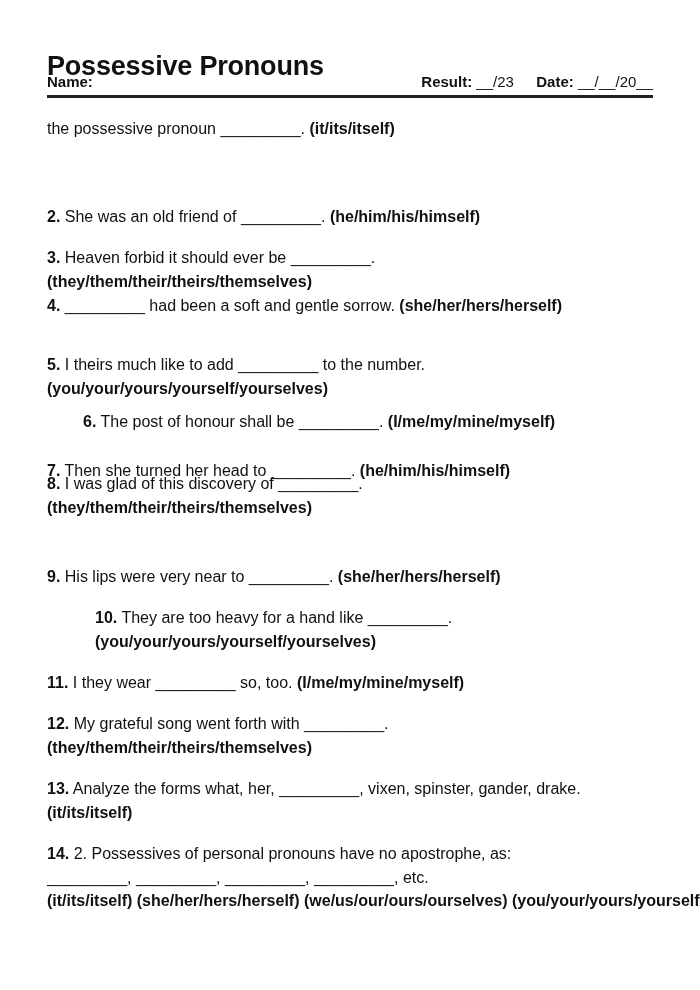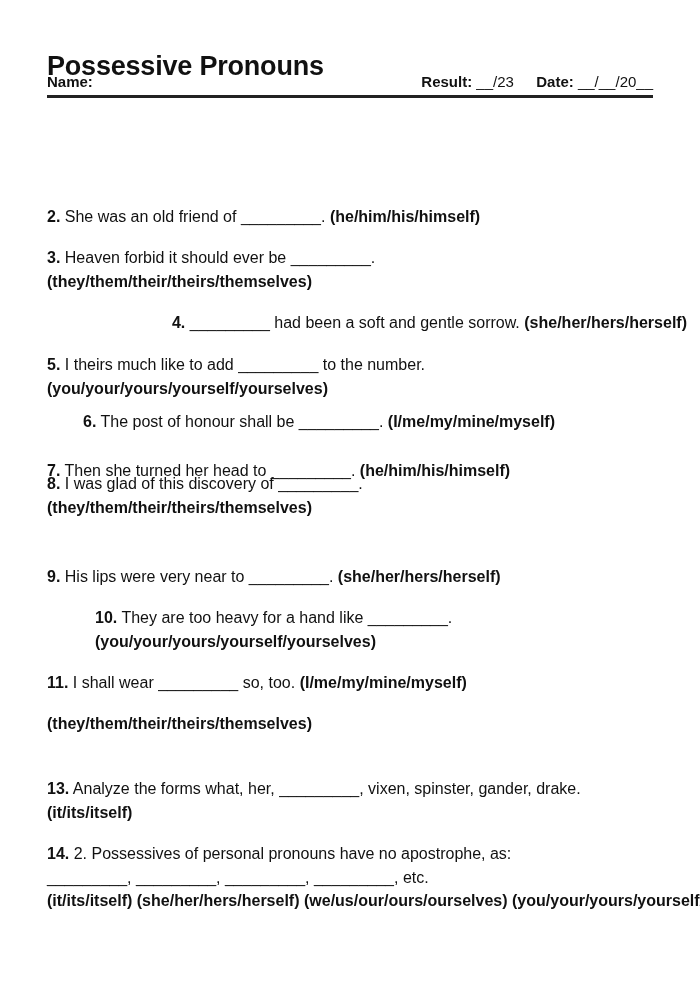--- a/index.html
+++ b/index.html
@@ -89,32 +89,33 @@
       <span>__/23</span>
       <span class="gap"></span>
       <b>Date:</b>
       <span>__/__/20__</span>
     </span>
   </div>
 
   <div class="rule"></div>
 
   <div class="q" style="top:117px;">
+    <span class="line"><span>the possessive pronoun _________.</span> <span class="opts">(it/its/itself)</span></span>
   </div>
 
   <div class="q" style="top:205px;">
     <span class="line"><span class="num">2.</span> <span>She was an old friend of _________.</span> <span class="opts">(he/him/his/himself)</span></span>
   </div>
 
   <div class="q" style="top:246px;">
     <span class="line"><span class="num">3.</span> <span>Heaven forbid it should ever be _________.</span></span>
     <span class="line opts">(they/them/their/theirs/themselves)</span>
   </div>
 
-  <div class="q" style="top:311px;text-align:right;">
+  <div class="q" style="top:294px;">
     <span class="line"><span class="num">4.</span> <span>_________ had been a soft and gentle sorrow.</span> <span class="opts">(she/her/hers/herself)</span></span>
   </div>
 
   <div class="q" style="top:353px;">
     <span class="line"><span class="num">5.</span> <span>I theirs much like to add _________ to the number.</span></span>
     <span class="line opts">(you/your/yours/yourself/yourselves)</span>
   </div>
 
   <div class="q" style="top:410px;margin-left:36px;">
     <span class="line"><span class="num">6.</span> <span>The post of honour shall be _________.</span> <span class="opts">(I/me/my/mine/myself)</span></span>
@@ -132,24 +133,25 @@
   <div class="q" style="top:565px;">
     <span class="line"><span class="num">9.</span> <span>His lips were very near to _________.</span> <span class="opts">(she/her/hers/herself)</span></span>
   </div>
 
   <div class="q" style="top:606px;margin-left:48px;">
     <span class="line"><span class="num">10.</span> <span>They are too heavy for a hand like _________.</span></span>
     <span class="line opts">(you/your/yours/yourself/yourselves)</span>
   </div>
 
   <div class="q" style="top:671px;">
-    <span class="line"><span class="num">11.</span> <span>I shall wear _________ so, too.</span> <span class="opts">(I/me/my/mine/myself)</span></span>
+    <span class="line"><span class="num">11.</span> <span>I they wear _________ so, too.</span> <span class="opts">(I/me/my/mine/myself)</span></span>
   </div>
 
   <div class="q" style="top:712px;">
+    <span class="line"><span class="num">12.</span> <span>My grateful song went forth with _________.</span></span>
     <span class="line opts">(they/them/their/theirs/themselves)</span>
   </div>
 
   <div class="q" style="top:777px;">
     <span class="line"><span class="num">13.</span> <span>Analyze the forms what, her, _________, vixen, spinster, gander, drake.</span></span>
     <span class="line opts">(it/its/itself)</span>
   </div>
 
   <div class="q overflow" style="top:842px;">
     <span class="line"><span class="num">14.</span> <span>2. Possessives of personal pronouns have no apostrophe, as:</span></span>

